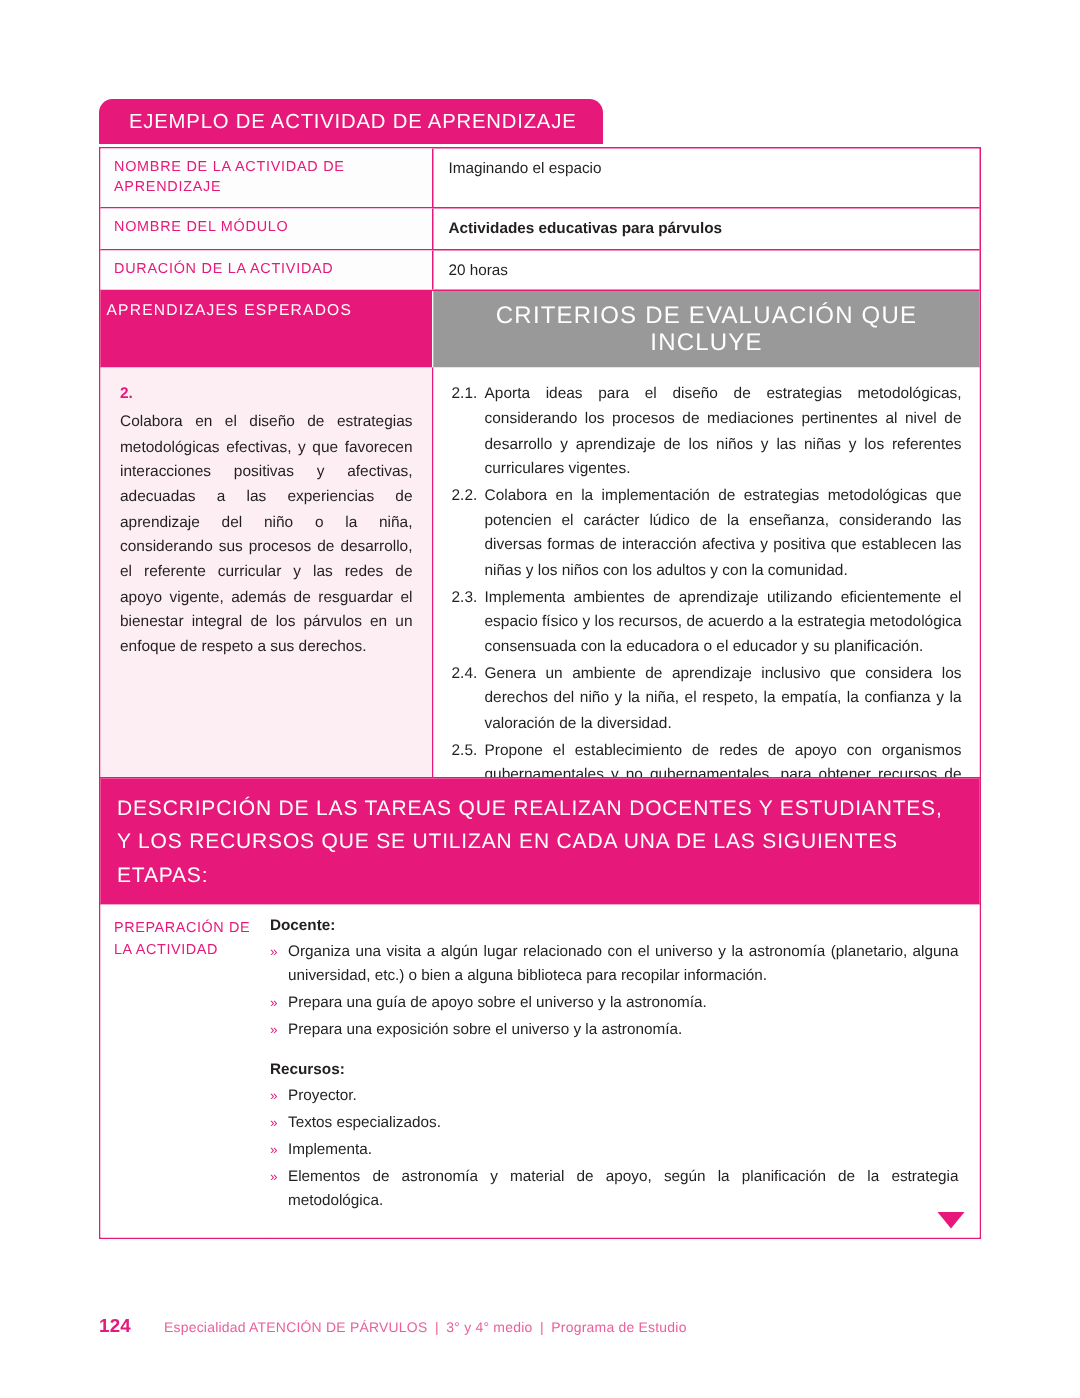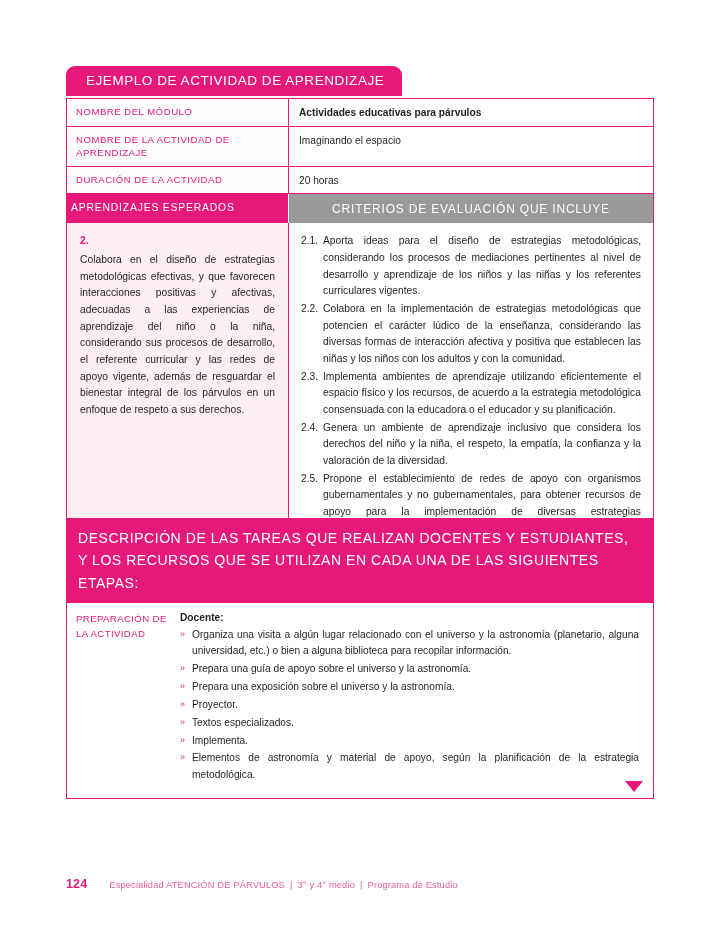--- a/index.html
+++ b/index.html
@@ -90,21 +90,21 @@
     letter-spacing: 0.8px;
     padding: 8px 4px 7px 4px;
     border-right: 1px solid #ffffff;
   }
   .hdr-ce {
     flex: 1;
     box-sizing: border-box;
     background: #999999;
     color: #ffffff;
     text-align: center;
-    font-size: 12px;
+    font-size: 16px;
     letter-spacing: 0.8px;
     padding: 8px 4px 7px 4px;
   }
 
   
   .body-row { display: flex; border-bottom: 1px solid #e6197a; }
   .body-ae {
     width: 222px;
     min-width: 222px;
     box-sizing: border-box;
@@ -236,26 +236,26 @@
 </head>
 <body>
 
 <div class="page">
 
   <div class="title-tab">EJEMPLO DE ACTIVIDAD DE APRENDIZAJE</div>
 
   <div class="main-table">
 
     <div class="row">
+      <div class="cell-label">NOMBRE DE LA ACTIVIDAD DE APRENDIZAJE</div>
+      <div class="cell-value">Imaginando el espacio</div>
+    </div>
+    <div class="row">
       <div class="cell-label">NOMBRE DEL MÓDULO</div>
       <div class="cell-value bold">Actividades educativas para párvulos</div>
-    </div>
-    <div class="row">
-      <div class="cell-label">NOMBRE DE LA ACTIVIDAD DE APRENDIZAJE</div>
-      <div class="cell-value">Imaginando el espacio</div>
     </div>
     <div class="row">
       <div class="cell-label">DURACIÓN DE LA ACTIVIDAD</div>
       <div class="cell-value">20 horas</div>
     </div>
 
     <div class="hdr-row">
       <div class="hdr-ae">APRENDIZAJES ESPERADOS</div>
       <div class="hdr-ce">CRITERIOS DE EVALUACIÓN QUE INCLUYE</div>
     </div>
@@ -311,20 +311,21 @@
         </div>
         <div class="bullet">
           <div class="bullet-mark">»</div>
           <div class="bullet-txt">Prepara una guía de apoyo sobre el universo y la astronomía.</div>
         </div>
         <div class="bullet">
           <div class="bullet-mark">»</div>
           <div class="bullet-txt">Prepara una exposición sobre el universo y la astronomía.</div>
         </div>
 
+        <div class="sub-head spaced">Recursos:</div>
 
         <div class="bullet">
           <div class="bullet-mark">»</div>
           <div class="bullet-txt">Proyector.</div>
         </div>
         <div class="bullet">
           <div class="bullet-mark">»</div>
           <div class="bullet-txt">Textos especializados.</div>
         </div>
         <div class="bullet">

